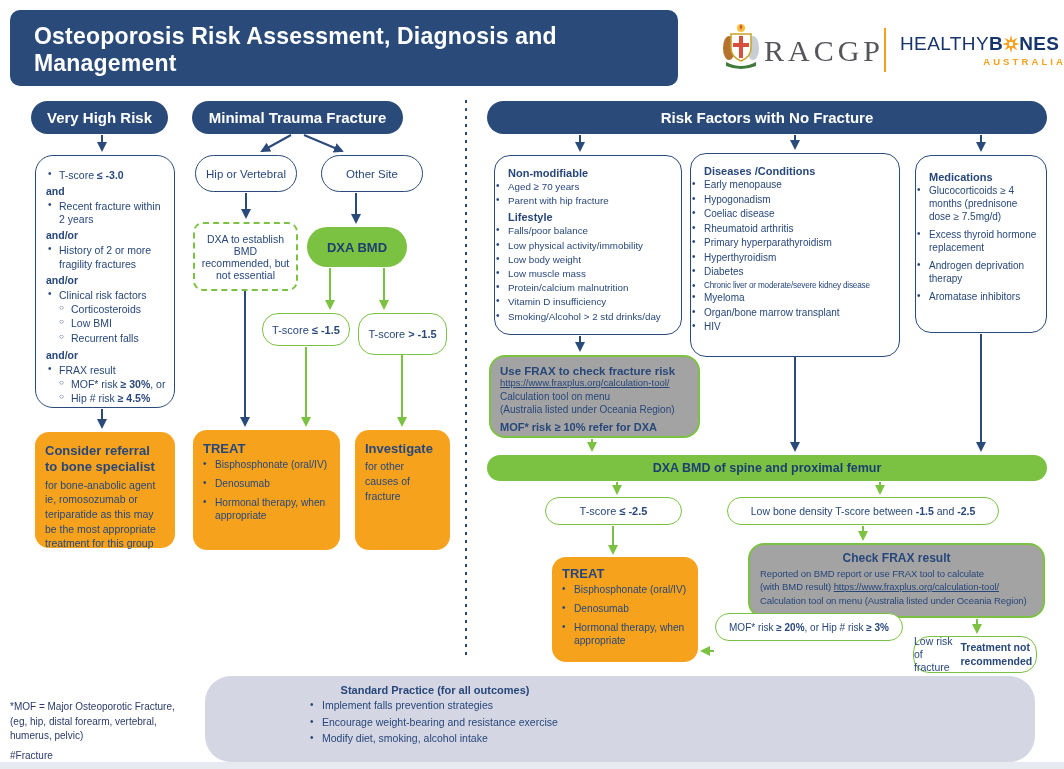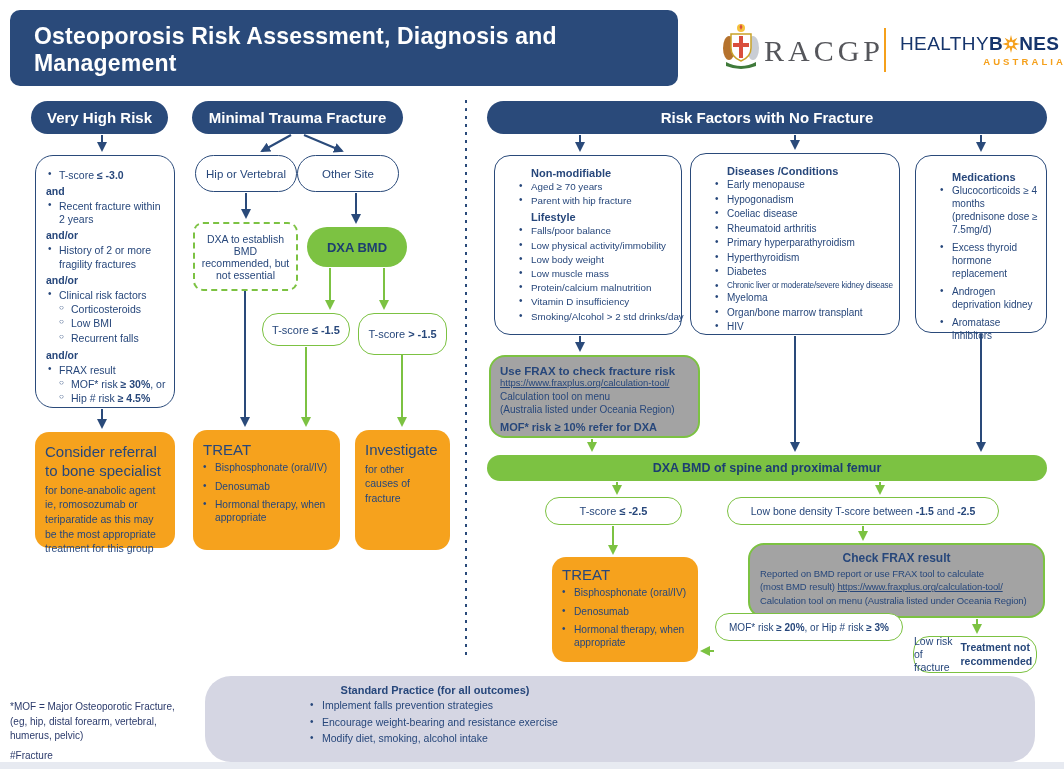--- a/index.html
+++ b/index.html
@@ -38,31 +38,31 @@
 
   
   .vhr-box{padding:10px 6px 6px 10px;border-radius:18px;}
   .blt{position:relative;padding-left:13px;font-size:10.5px;line-height:1.25;margin-top:3px;}
   .blt .mk{position:absolute;left:2px;top:-1px;font-size:10px;}
   .conj{font-weight:bold;font-size:10.5px;margin-top:3px;}
   .subwrap .sub, .sub{position:relative;padding-left:25px;font-size:10.5px;line-height:1.3;margin-top:1px;}
   .sub .mk{position:absolute;left:13px;top:0;font-size:8px;}
 
   
-  .rf-box{padding:8px 6px 6px 24px;}
+  .rf-box{padding:8px 6px 6px 1px;}
   .rf-h{font-weight:bold;font-size:11px;padding-left:12px;margin:3px 0 1px 0;}
   .li{position:relative;padding-left:12px;font-size:10px;line-height:1.45;}
   .li .mk{position:absolute;left:0;top:-1px;font-size:10px;}
   #nm-list .li,#ls-list .li{white-space:nowrap;font-size:9.8px;}
   #dis-list .li{white-space:nowrap;}
   #dis-list .li:nth-child(8){font-size:8.2px;letter-spacing:-.2px;}
   #med-list .li{margin-bottom:5px;line-height:1.3;}
 
   
-  .ob-title{font-weight:normal;font-size:15px;line-height:1.25;margin-bottom:2px;}
+  .ob-title{font-weight:bold;font-size:13px;line-height:1.25;margin-bottom:2px;}
   .ob-body{font-size:10.5px;line-height:1.4;}
   .treat-list .li{font-size:10.2px;margin-bottom:6px;line-height:1.25;}
 
   
   .fx{padding:8px 9px;}
   .fx-title{font-weight:bold;font-size:11.5px;}
   .fx-line{font-size:10px;line-height:1.35;}
   .fx-link{font-size:9.5px;}
   .fx-bold{font-weight:bold;font-size:11px;margin-top:4px;}
   .link{text-decoration:underline;color:#27477b;cursor:pointer;}
@@ -187,21 +187,21 @@
   <div class="ob-body">for bone-anabolic agent ie, romosozumab or teriparatide as this may be the most appropriate treatment for this group</div>
 </div>
 
 <div class="abs pill-navy" style="left:192px;top:101px;width:211px;height:33px;">
   <span>Minimal Trauma Fracture</span>
 </div>
 
 <div class="abs pill-outline" style="left:195px;top:155px;width:102px;height:37px;">
   <span>Hip or Vertebral</span>
 </div>
-<div class="abs pill-outline" style="left:297px;top:155px;width:102px;height:37px;">
+<div class="abs pill-outline" style="left:321px;top:155px;width:102px;height:37px;">
   <span>Other Site</span>
 </div>
 
 <div class="abs dashed-green" style="left:193px;top:222px;width:105px;height:69px;">
   <span>DXA to establish BMD recommended, but not essential</span>
 </div>
 
 <div class="abs green-fill" style="left:307px;top:227px;width:100px;height:40px;">
   <span>DXA BMD</span>
 </div>
@@ -242,21 +242,21 @@
       <div class="li"><span class="mk">•</span><span class="tx">Falls/poor balance</span></div>
       <div class="li"><span class="mk">•</span><span class="tx">Low physical activity/immobility</span></div>
       <div class="li"><span class="mk">•</span><span class="tx">Low body weight</span></div>
       <div class="li"><span class="mk">•</span><span class="tx">Low muscle mass</span></div>
       <div class="li"><span class="mk">•</span><span class="tx">Protein/calcium malnutrition</span></div>
       <div class="li"><span class="mk">•</span><span class="tx">Vitamin D insufficiency</span></div>
       <div class="li"><span class="mk">•</span><span class="tx">Smoking/Alcohol &gt; 2 std drinks/day</span></div>
     </div>
 </div>
 
-<div class="abs outline-box rf-box" style="left:690px;top:153px;width:210px;height:182px;">
+<div class="abs outline-box rf-box" style="left:690px;top:153px;width:210px;height:204px;">
   <div class="rf-h">Diseases /Conditions</div>
   <div id="dis-list">
       <div class="li"><span class="mk">•</span><span class="tx">Early menopause</span></div>
       <div class="li"><span class="mk">•</span><span class="tx">Hypogonadism</span></div>
       <div class="li"><span class="mk">•</span><span class="tx">Coeliac disease</span></div>
       <div class="li"><span class="mk">•</span><span class="tx">Rheumatoid arthritis</span></div>
       <div class="li"><span class="mk">•</span><span class="tx">Primary hyperparathyroidism</span></div>
       <div class="li"><span class="mk">•</span><span class="tx">Hyperthyroidism</span></div>
       <div class="li"><span class="mk">•</span><span class="tx">Diabetes</span></div>
       <div class="li"><span class="mk">•</span><span class="tx">Chronic liver or moderate/severe kidney disease</span></div>
@@ -264,21 +264,21 @@
       <div class="li"><span class="mk">•</span><span class="tx">Organ/bone marrow transplant</span></div>
       <div class="li"><span class="mk">•</span><span class="tx">HIV</span></div>
     </div>
 </div>
 
 <div class="abs outline-box rf-box" style="left:915px;top:155px;width:132px;height:178px;padding-top:12px;">
   <div class="rf-h">Medications</div>
   <div id="med-list">
       <div class="li"><span class="mk">•</span><span class="tx">Glucocorticoids ≥ 4 months (prednisone dose ≥ 7.5mg/d)</span></div>
       <div class="li"><span class="mk">•</span><span class="tx">Excess thyroid hormone replacement</span></div>
-      <div class="li"><span class="mk">•</span><span class="tx">Androgen deprivation kidney</span></div>
+      <div class="li"><span class="mk">•</span><span class="tx">Androgen deprivation therapy</span></div>
       <div class="li"><span class="mk">•</span><span class="tx">Aromatase inhibitors</span></div>
     </div>
 </div>
 
 <div class="abs green-box fx" style="left:489px;top:355px;width:211px;height:83px;">
   <div class="fx-title">Use FRAX to check fracture risk</div>
   <div class="fx-line fx-link link">https://www.fraxplus.org/calculation-tool/</div>
   <div class="fx-line">Calculation tool on menu</div>
   <div class="fx-line">(Australia listed under Oceania Region)</div>
   <div class="fx-bold">MOF* risk ≥ 10% refer for DXA</div>
@@ -300,21 +300,21 @@
   <div class="treat-list">
       <div class="li"><span class="mk">•</span><span class="tx">Bisphosphonate (oral/IV)</span></div>
       <div class="li"><span class="mk">•</span><span class="tx">Denosumab</span></div>
       <div class="li"><span class="mk">•</span><span class="tx">Hormonal therapy, when appropriate</span></div>
     </div>
 </div>
 
 <div class="abs green-box cf" style="left:748px;top:543px;width:297px;height:75px;">
   <div class="cf-title">Check FRAX result</div>
   <div class="cf-line">Reported on BMD report or use FRAX tool to calculate</div>
-  <div class="cf-line"><span>(most BMD result) </span><span class="link">https://www.fraxplus.org/calculation-tool/</span></div>
+  <div class="cf-line"><span>(with BMD result) </span><span class="link">https://www.fraxplus.org/calculation-tool/</span></div>
   <div class="cf-line">Calculation tool on menu (Australia listed under Oceania Region)</div>
 </div>
 
 <div class="abs pill-green" style="left:715px;top:613px;width:188px;height:28px;font-size:10px;">
   <span><span>MOF* risk </span><b>≥ 20%</b><span>, or Hip # risk </span><b>≥ 3%</b></span>
 </div>
 
 <div class="abs pill-green lr-pill" style="left:913px;top:636px;width:124px;height:37px;">
   <span>Low risk of fracture</span>
   <b>Treatment not recommended</b>

